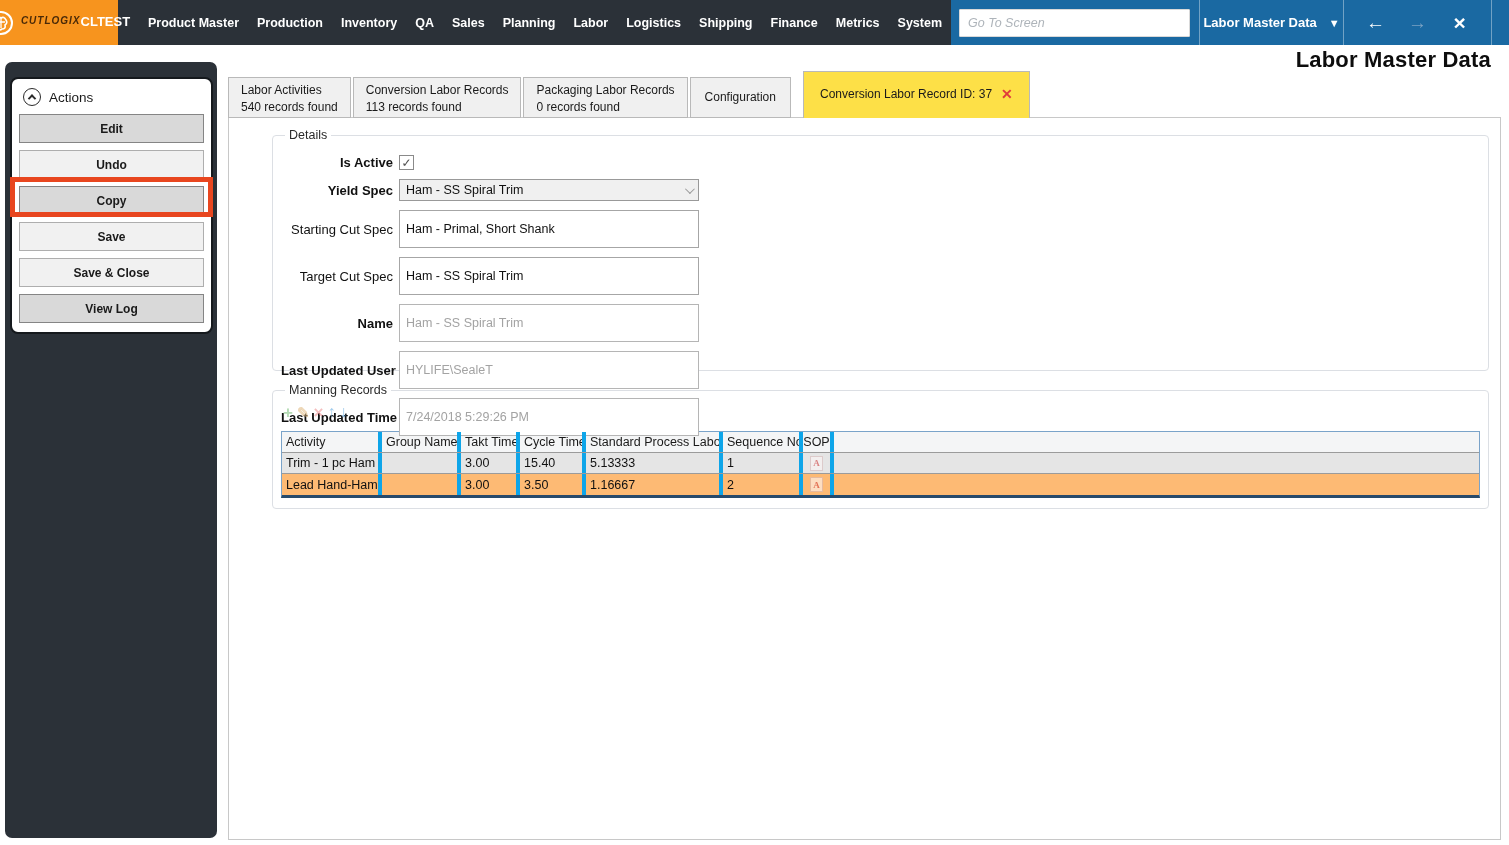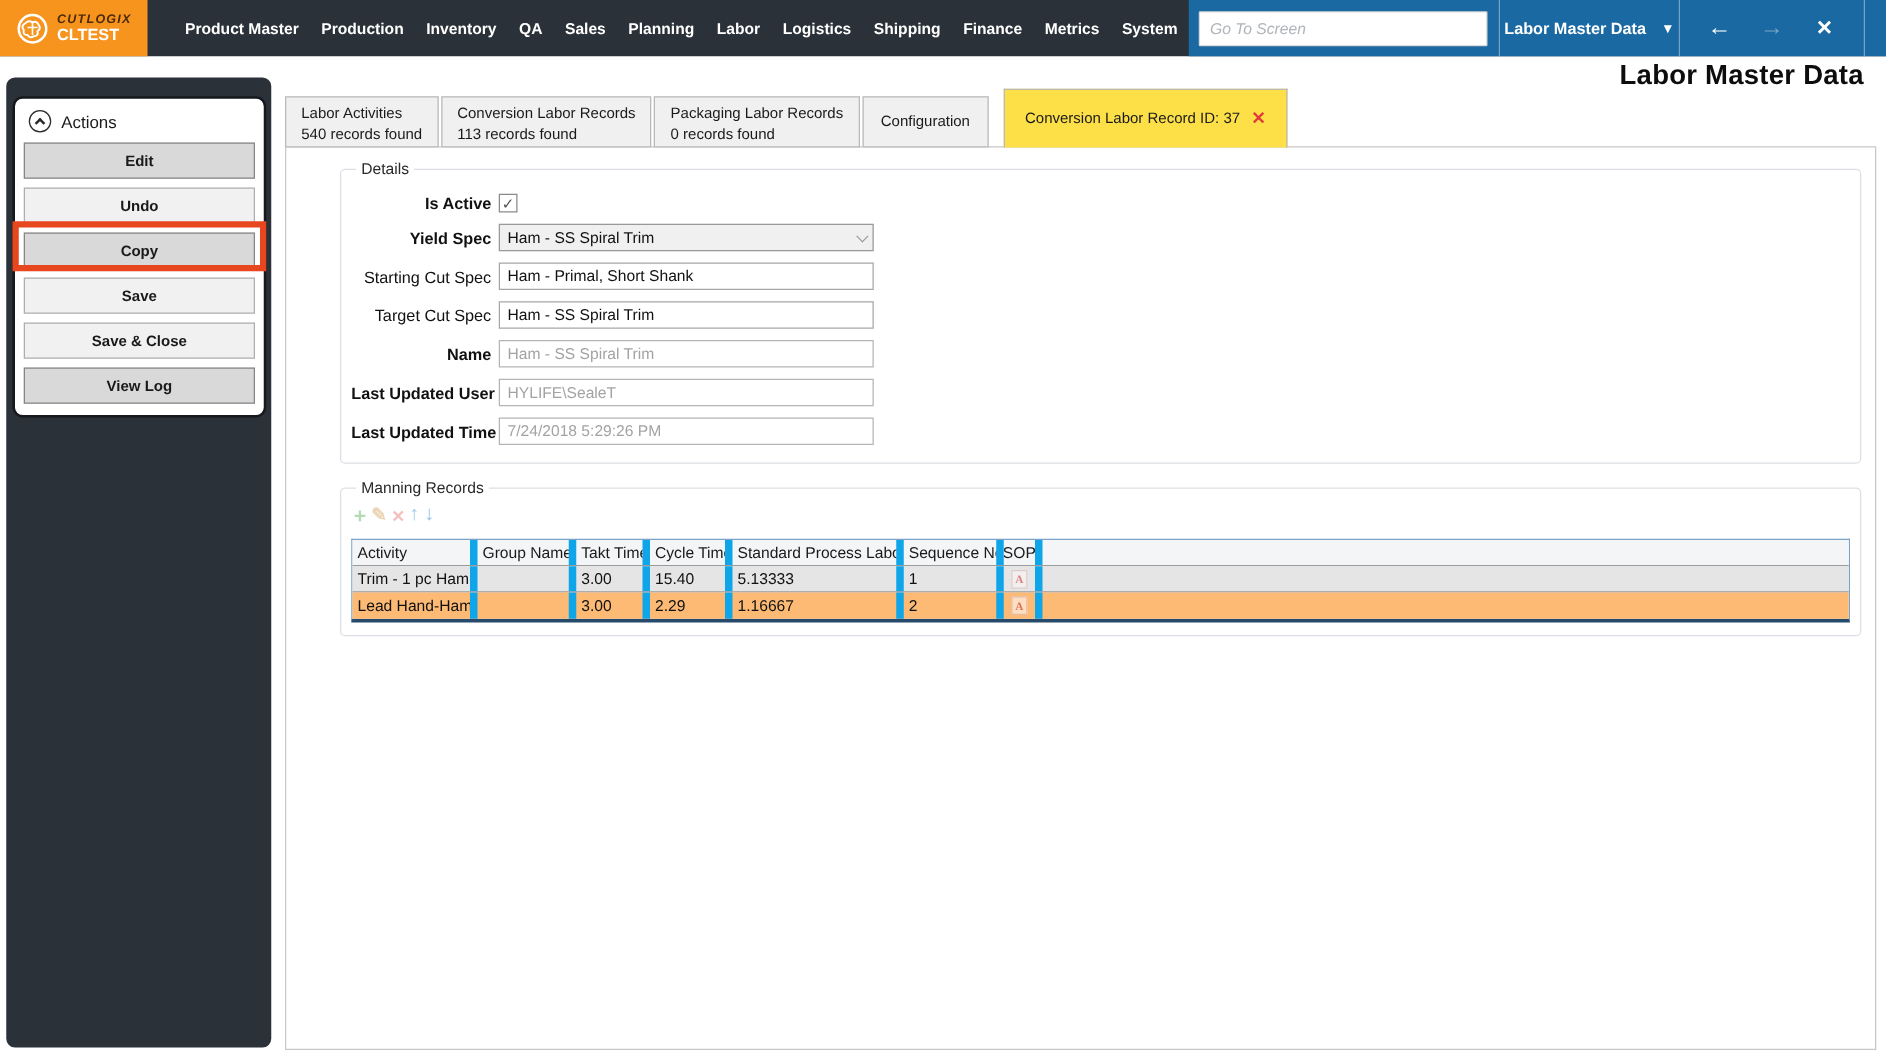--- a/index.html
+++ b/index.html
@@ -5,21 +5,21 @@
   * { margin:0; padding:0; box-sizing:border-box; }
   html,body { width:1509px; height:845px; background:#ffffff; overflow:hidden;
               font-family:"Liberation Sans", sans-serif; }
 
   
   .navbar { position:absolute; left:0; top:0; width:1509px; height:45px;
             background:#2b3138; display:flex; align-items:stretch; }
   .logo { width:118px; background:#f7941e; display:flex; align-items:center;
           justify-content:center; gap:7px; flex:none; }
   .logo-glyph { width:26px; height:26px; flex:none; }
-  .logo-text { display:flex; flex-direction:column; line-height:1.1; }
+  .logo-text { display:flex; flex-direction:row; line-height:1.1; }
   .logo-brand { font-size:10px; font-weight:700; font-style:italic; color:#4a2a08;
                 letter-spacing:1px; }
   .logo-env { font-size:13px; font-weight:700; color:#ffffff; }
   .menu { display:flex; align-items:center; padding-left:21px; }
   .menu-item { color:#ffffff; font-size:12.5px; font-weight:700; padding:0 9px;
                height:45px; display:flex; align-items:center; cursor:default; white-space:nowrap; }
   .nav-right { margin-left:auto; background:#1a69a2; display:flex; align-items:center;
                height:45px; }
   .nav-sec { display:flex; align-items:center; justify-content:center; height:45px; }
   .nav-divider { width:1px; height:45px; background:rgba(255,255,255,0.38); flex:none; }
@@ -90,36 +90,36 @@
   .frow .lbl.b { font-weight:700; }
   .cbox { width:15px; height:15px; border:1px solid #8a8a8a; background:#fff; display:flex;
           align-items:center; justify-content:center; font-size:12px; color:#4f4f4f;
           cursor:default; }
   .dd { width:300px; height:22px; background:#f0f0f0; border:1px solid #999;
         display:flex; align-items:center; padding:0 6px; font-size:12.5px; color:#111;
         cursor:default; }
   .dd .ddtext { flex:1; }
   .dd .ddchev { width:7px; height:7px; border-right:1.5px solid #9a9a9a;
                 border-bottom:1.5px solid #9a9a9a; transform:rotate(45deg) translateY(-2px); }
-  .tin { width:300px; height:22px; border:1px solid #a6a6a6; padding:0 6px; font-size:12.5px;
+  .tin { width:300px; height:38px; border:1px solid #a6a6a6; padding:0 6px; font-size:12.5px;
          color:#111; background:#fff; outline:none; font-family:"Liberation Sans", sans-serif; }
   .tin.ro { color:#a3a3a3; border-color:#b5b5b5; }
 
   
   .mtoolbar { display:flex; align-items:center; gap:4px; margin:2px 0 10px 2px; height:18px; }
   .tbi { font-size:15px; font-weight:700; line-height:1; opacity:0.65; cursor:default; }
   .tbi.add { color:#8fc98f; font-size:17px; }
   .tbi.pencil { color:#e3c08e; }
   .tbi.del { color:#ef9d9d; font-size:17px; }
   .tbi.up { color:#6fb2e4; font-size:16px; }
   .tbi.down { color:#5ba3dc; font-size:16px; }
 
   .gtable { border:1px solid #7aa3c9; border-bottom:3px solid #274a6b; background:#fff; }
   .grow { display:flex; align-items:stretch; height:21px; }
-  .grow .c { border-right:6px solid #0ea5e9; padding:0 4px; font-size:12.5px; color:#111;
+  .grow .c { border-right:4px solid #0ea5e9; padding:0 4px; font-size:12.5px; color:#111;
              display:flex; align-items:center; white-space:nowrap; overflow:hidden; }
   .grow.header { background:#f4f5f6; border-bottom:1px solid #9b9b9b; }
   .grow.header .c { color:#1a1a1a; }
   .grow.r1 { border-bottom:1px solid #9b9b9b; background:#e5e5e5; }
   .grow.sel { background:#fdba74; }
   .c.activity { width:100px; } .c.group { width:79px; } .c.takt { width:59px; }
   .c.cycle { width:66px; } .c.spl { width:137px; } .c.seq { width:80px; }
   .c.sop { width:31px; justify-content:center; }
   .c.filler { flex:1; border-right:none; }
   .pdf-ic { width:13px; height:15px; background:#fdf7f7; border:1px solid #d8baba;
@@ -295,21 +295,21 @@
         <div class="c seq">1</div>
         <div class="c sop">
             <span class="pdf-ic">A</span>
           </div>
         <div class="c filler"></div>
       </div>
       <div class="grow sel">
         <div class="c activity">Lead Hand-Ham</div>
         <div class="c group"></div>
         <div class="c takt">3.00</div>
-        <div class="c cycle">2.29</div>
+        <div class="c cycle">3.50</div>
         <div class="c spl">1.16667</div>
         <div class="c seq">2</div>
         <div class="c sop">
             <span class="pdf-ic">A</span>
           </div>
         <div class="c filler"></div>
       </div>
     </div>
   </fieldset>
 </div>

